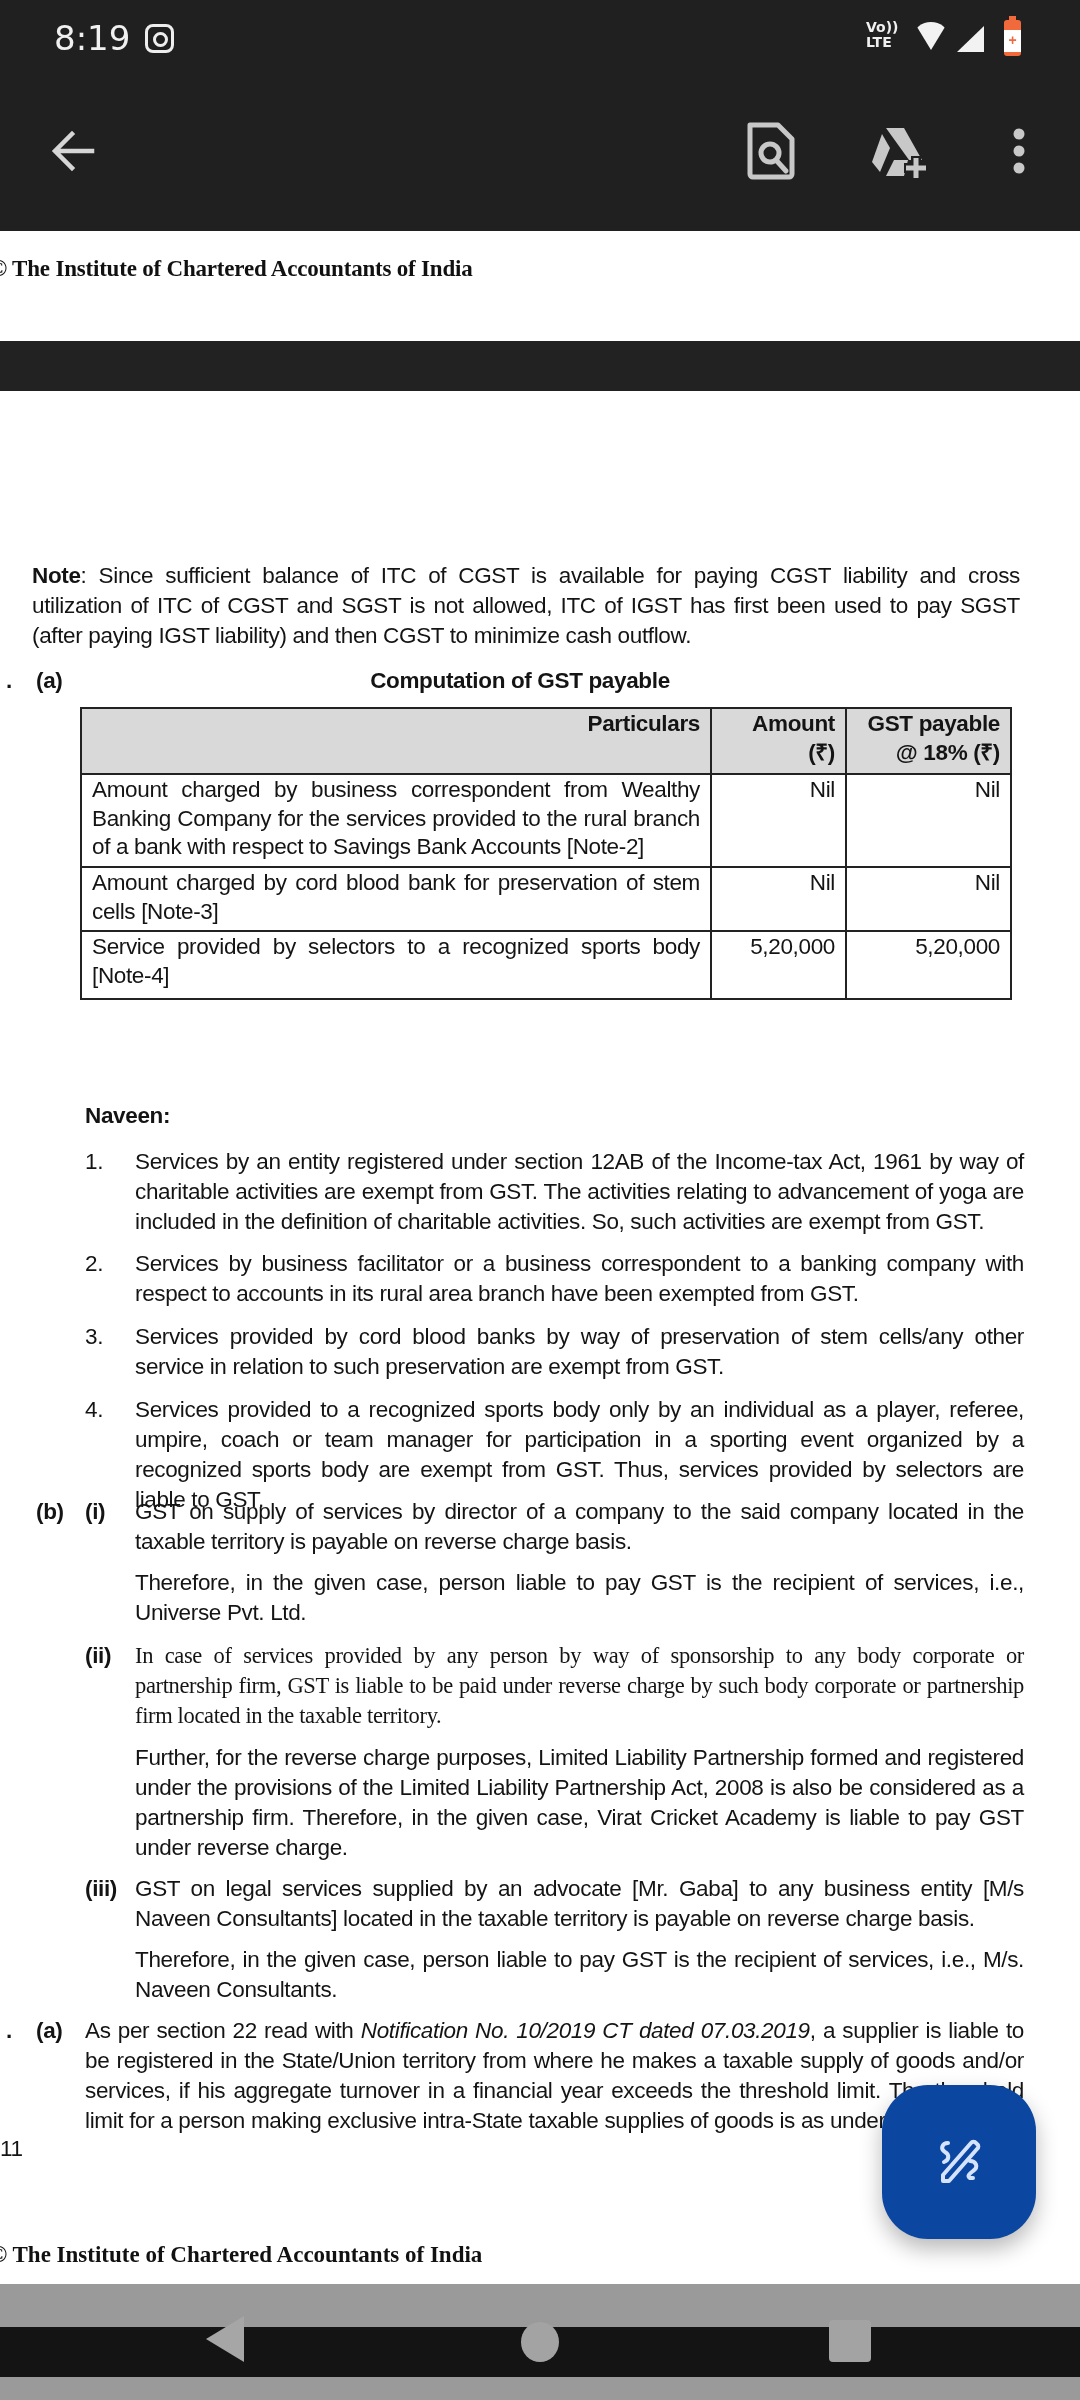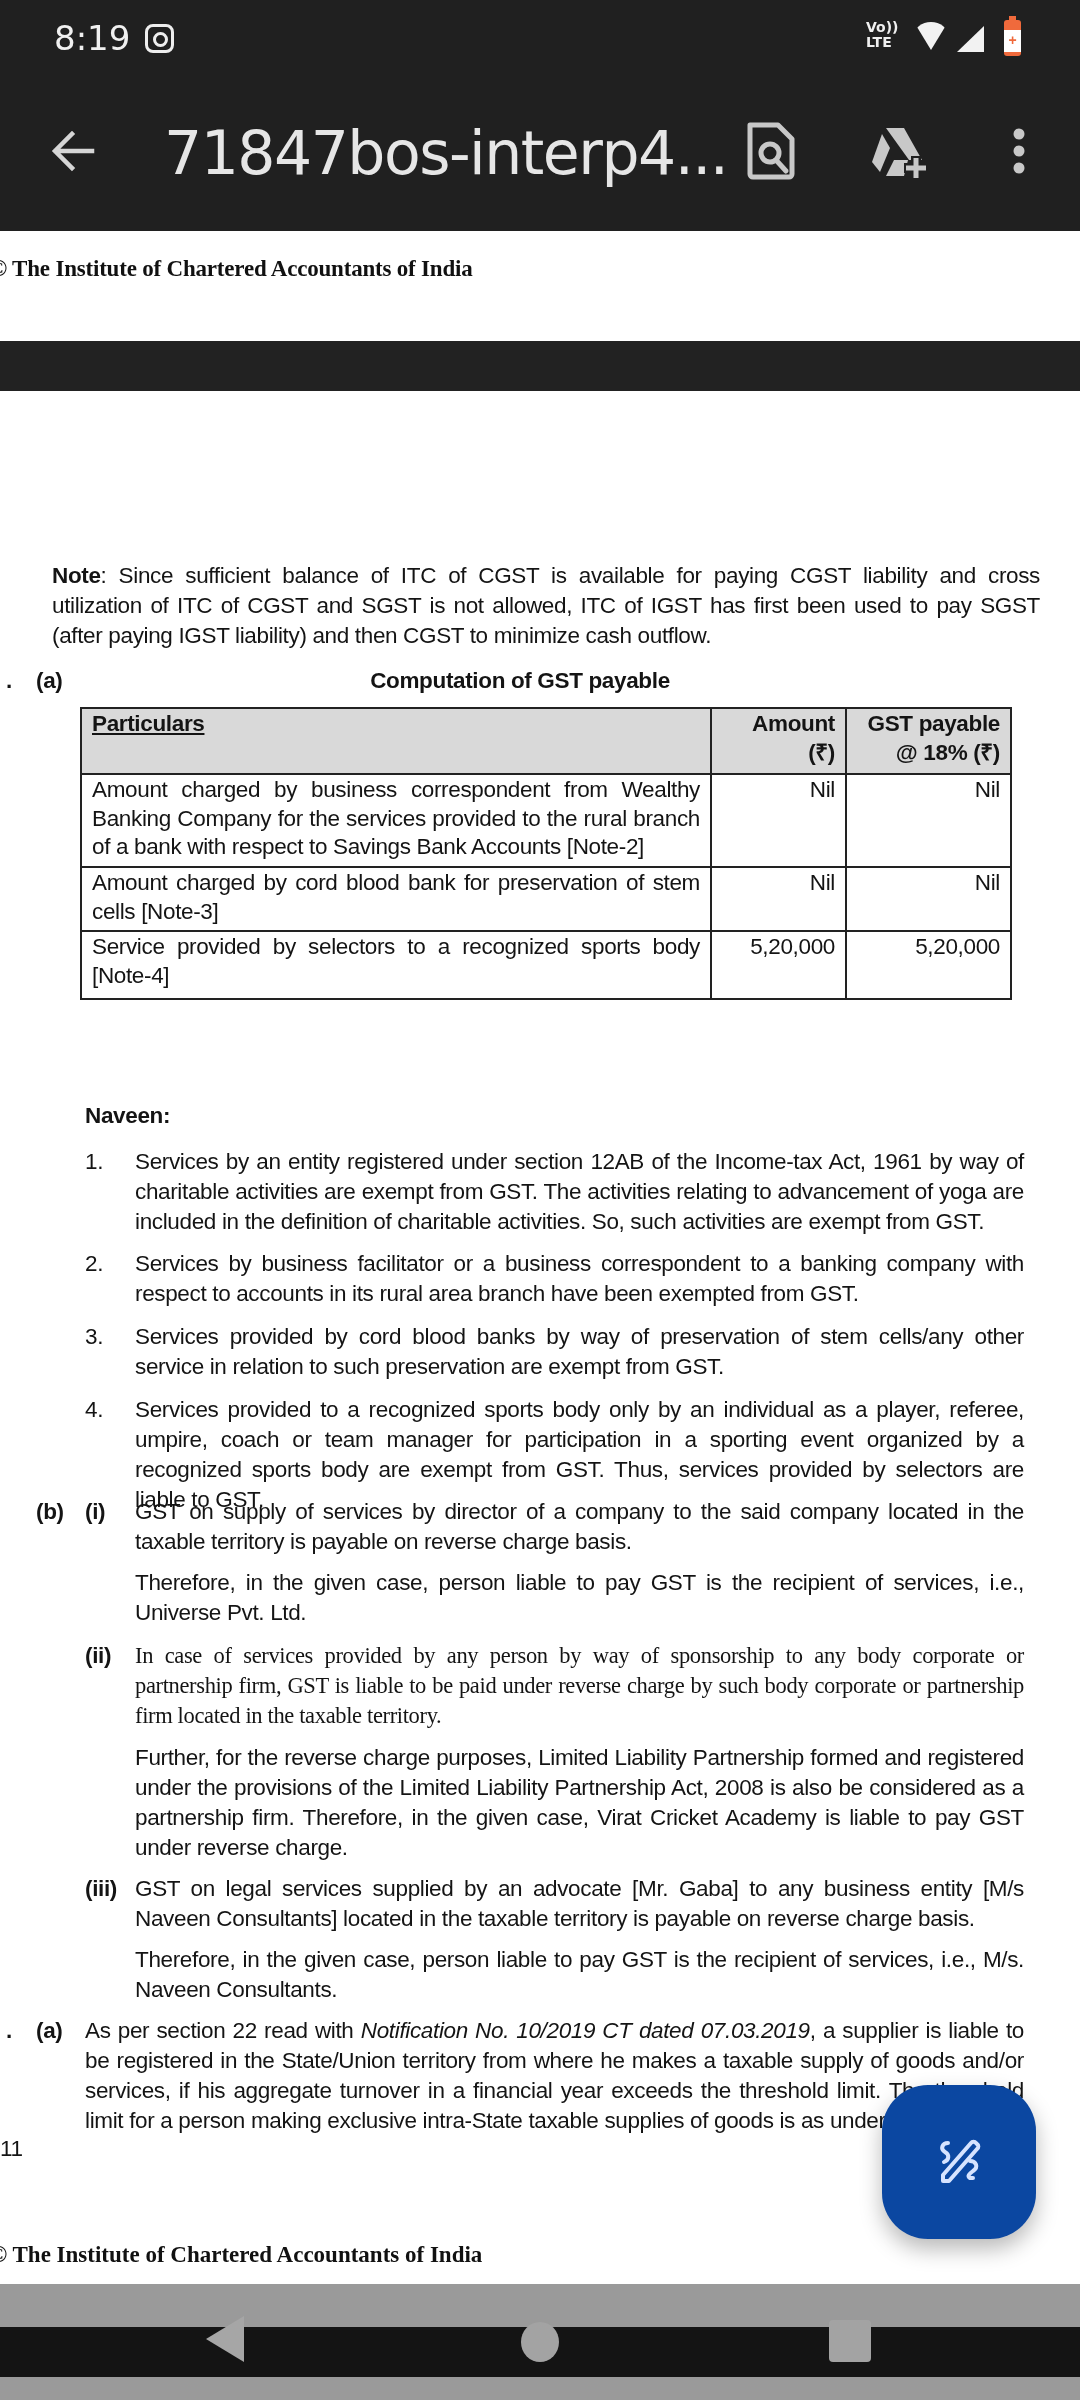--- a/index.html
+++ b/index.html
@@ -26,31 +26,31 @@
   .find-btn { left: 736px; }
   .drive-btn { left: 864px; }
   .more-btn { left: 984px; }
 
   
   .doc-header { position: absolute; left: 0; top: 256px; font-family: "Liberation Serif", serif; font-weight: bold; font-size: 23px; color: #111; white-space: nowrap; letter-spacing: -0.2px; }
   .page-gap { position: absolute; left: 0; top: 341px; width: 1080px; height: 50px; background: #222222; }
 
   .doc { position: absolute; left: 0; top: 0; width: 1080px; font-size: 22.5px; line-height: 30px; color: #141414; letter-spacing: -0.35px; }
   .para { position: absolute; text-align: justify; }
-  .note-para { left: 52px; top: 561px; width: 988px; }
+  .note-para { left: 32px; top: 561px; width: 988px; }
   .note-para b { font-weight: bold; }
 
   .label { position: absolute; font-weight: bold; }
   .dot { position: absolute; font-weight: bold; }
   .section-title { position: absolute; left: 0; width: 1080px; text-align: center; font-weight: bold; }
 
   table.gst { position: absolute; left: 80px; top: 707px; width: 932px; border-collapse: collapse; font-size: 22.5px; line-height: 28.5px; letter-spacing: -0.35px; }
   table.gst th, table.gst td { border: 2px solid #222; padding: 1px 10px 2px 10px; vertical-align: top; }
   table.gst th { background: #d9d9d9; font-weight: bold; height: 66px; }
-  table.gst th.c1 { text-align: left; text-decoration: underline; }
+  table.gst th.c1 { text-align: right; }
   table.gst th.c2, table.gst th.c3 { text-align: right; }
   table.gst td.c1 { text-align: justify; width: 630px; }
   table.gst td.c2 { text-align: right; width: 135px; }
   table.gst td.c3 { text-align: right; }
 
   .notes-title { position: absolute; left: 85px; top: 1101px; font-weight: bold; }
   .num { position: absolute; left: 85px; }
   .item-text { position: absolute; left: 135px; width: 889px; text-align: justify; }
   .roman { position: absolute; left: 85px; font-weight: bold; }
 
@@ -80,21 +80,20 @@
   <span class="signal"></span>
   <span class="battery"></span>
 </div>
 
 <div class="app-bar">
   <div class="back-btn">
     <svg width="60" height="70" viewBox="0 0 60 70">
       <path d="M48 35 H12 M28 18 L11 35 L28 52" stroke="#d6d6d6" stroke-width="4.5" fill="none" stroke-linecap="square"></path>
     </svg>
   </div>
-  <div class="app-title">71847bos-interp4...</div>
 
   <div class="icon-btn find-btn">
     <svg width="70" height="70" viewBox="0 0 70 70">
       <path d="M14 9 H42 L56 23 V58 a3 3 0 0 1 -3 3 H17 a3 3 0 0 1 -3 -3 Z" stroke="#c8c8c8" stroke-width="5" fill="none" stroke-linejoin="round"></path>
       <circle cx="34" cy="37" r="9" stroke="#c8c8c8" stroke-width="5" fill="none"></circle>
       <path d="M40 44 L50 55" stroke="#c8c8c8" stroke-width="5" stroke-linecap="round"></path>
     </svg>
   </div>
   <div class="icon-btn drive-btn">
     <svg width="70" height="70" viewBox="0 0 70 70">

